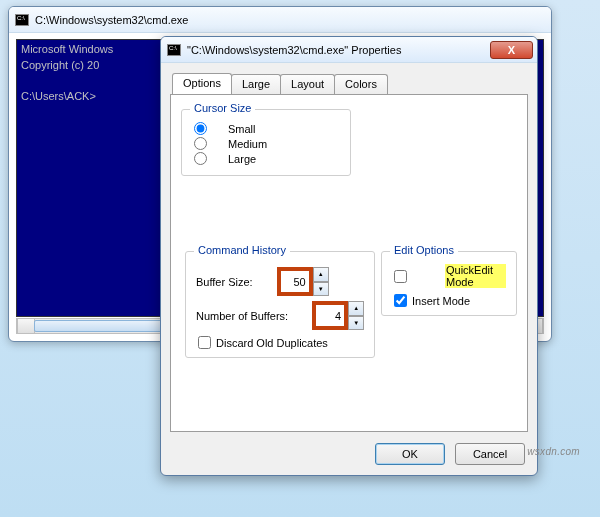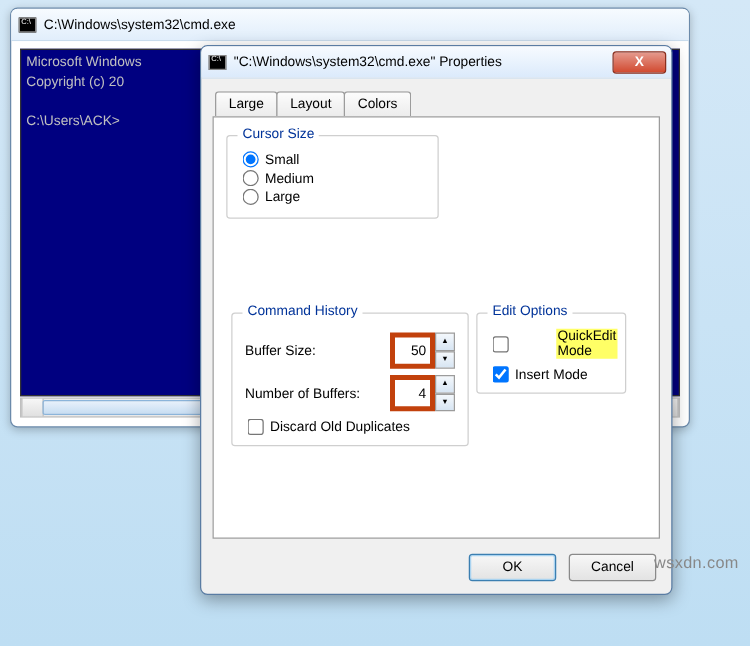--- a/index.html
+++ b/index.html
@@ -28,42 +28,42 @@
 
 .tabrow { display:flex; align-items:flex-end; margin-left:2px; }
 .tab { padding:3px 10px 4px; background:linear-gradient(#fcfcfc,#ececec); border:1px solid #9c9c9c; border-bottom:none; border-radius:3px 3px 0 0; margin-right:-1px; color:#000; cursor:default; position:relative;}
 .tab.active { background:#fff; z-index:2; padding-bottom:5px; }
 .tabpanel { background:#fff; border:1px solid #9c9c9c; height:338px; padding:14px 10px; position:relative; }
 
 
 .groupbox { border:1px solid #cfcfcf; border-radius:3px; padding:10px 10px 8px; margin-bottom:12px; position:relative; }
 .groupbox > legend, .grouplabel { position:absolute; top:-8px; left:8px; background:#fff; padding:0 4px; color:#003399; }
 .cursor-group { width:170px; }
-.radio-row { display:flex; align-items:center; margin:2px 0; }
+.radio-row { display:flex; align-items:center; margin:2px 0;gap:16px; }
 .radio-row input { margin:0 5px 0 2px; }
 
 .history-group { width:190px; position:absolute; left:14px; top:156px; }
-.field-row { display:flex; align-items:center; justify-content:space-between; margin:5px 0; }
+.field-row { display:flex; align-items:center; margin:5px 0;gap:24px; }
 .field-row label { white-space:nowrap; }
 .spinner { display:flex; }
 .spinner input { width:36px; height:29px; text-align:right; padding-right:3px; border:4px solid #c2410c; }
 .spinbtns { width:16px; display:flex; flex-direction:column; }
 .spinbtns button { flex:1; border:1px solid #9c9c9c; background:linear-gradient(#f4f8fc,#d7e5f3); padding:0; font-size:6px; line-height:1; cursor:default;}
 .check-row { display:flex; align-items:center; margin-top:6px; }
 .check-row input { margin:0 5px 0 2px; }
 
-.edit-group { width:120px; position:absolute; left:210px; top:156px; }
+.edit-group { width:136px; position:absolute; left:210px; top:156px; }
 .highlight { background:#ffff66; padding:0 1px; }
 
 
 .btnbar { position:absolute; right:12px; bottom:10px; display:flex; gap:10px; }
 .btn { min-width:70px; height:22px; background:linear-gradient(#f7f7f7,#e3e3e3); border:1px solid #8a8a8a; border-radius:3px; cursor:default; display:flex; align-items:center; justify-content:center; }
 .btn.default { border:1px solid #3c7fb1; box-shadow:0 0 0 1px #a9d3f0 inset; }
 
-.watermark { position:absolute; right:9px; bottom:60px; color:#888; font-size:13px; letter-spacing:.3px; }
+.watermark { position:absolute; right:20px; bottom:60px; color:#888; font-size:10px; letter-spacing:.3px;font-style:italic; }
 </style>
 </head>
 <body>
 
 <div class="cmd-window">
   <div class="cmd-titlebar">
     <span class="cmd-icon"></span>
     <span class="cmd-title">C:\Windows\system32\cmd.exe</span>
   </div>
   <div class="cmd-body"><span>Microsoft Windows</span>
@@ -78,20 +78,21 @@
 <div class="props">
   <div class="props-titlebar">
     <span class="cmd-icon"></span>
     <span class="props-title">"C:\Windows\system32\cmd.exe" Properties</span>
     <div class="props-close">
         <span>X</span>
       </div>
   </div>
   <div class="props-body">
     <div class="tabrow">
+      <div class="tab active">Options</div>
       <div class="tab">Large</div>
       <div class="tab">Layout</div>
       <div class="tab">Colors</div>
     </div>
     <div class="tabpanel">
 
       <div class="groupbox cursor-group">
         <span class="grouplabel">Cursor Size</span>
         <div class="radio-row">
           <input type="radio" name="cursor" checked="" style="">

